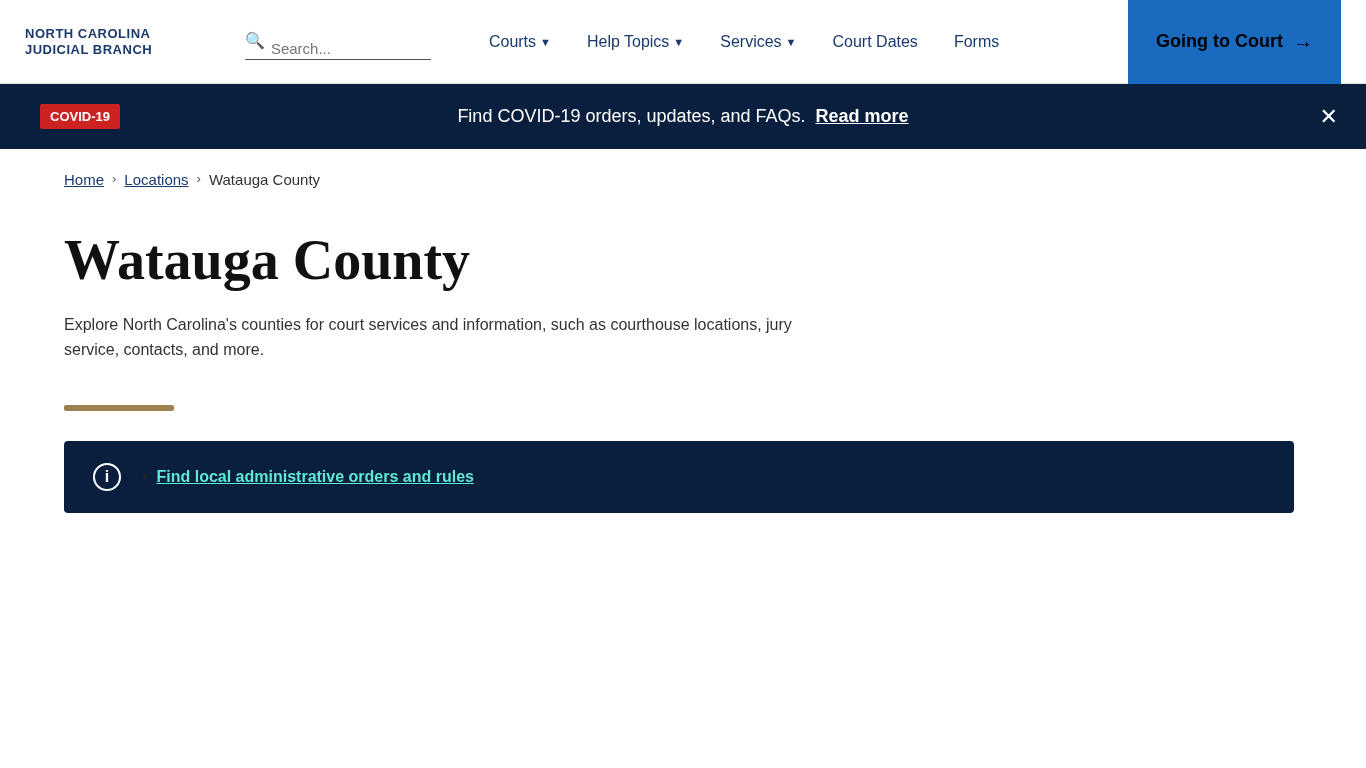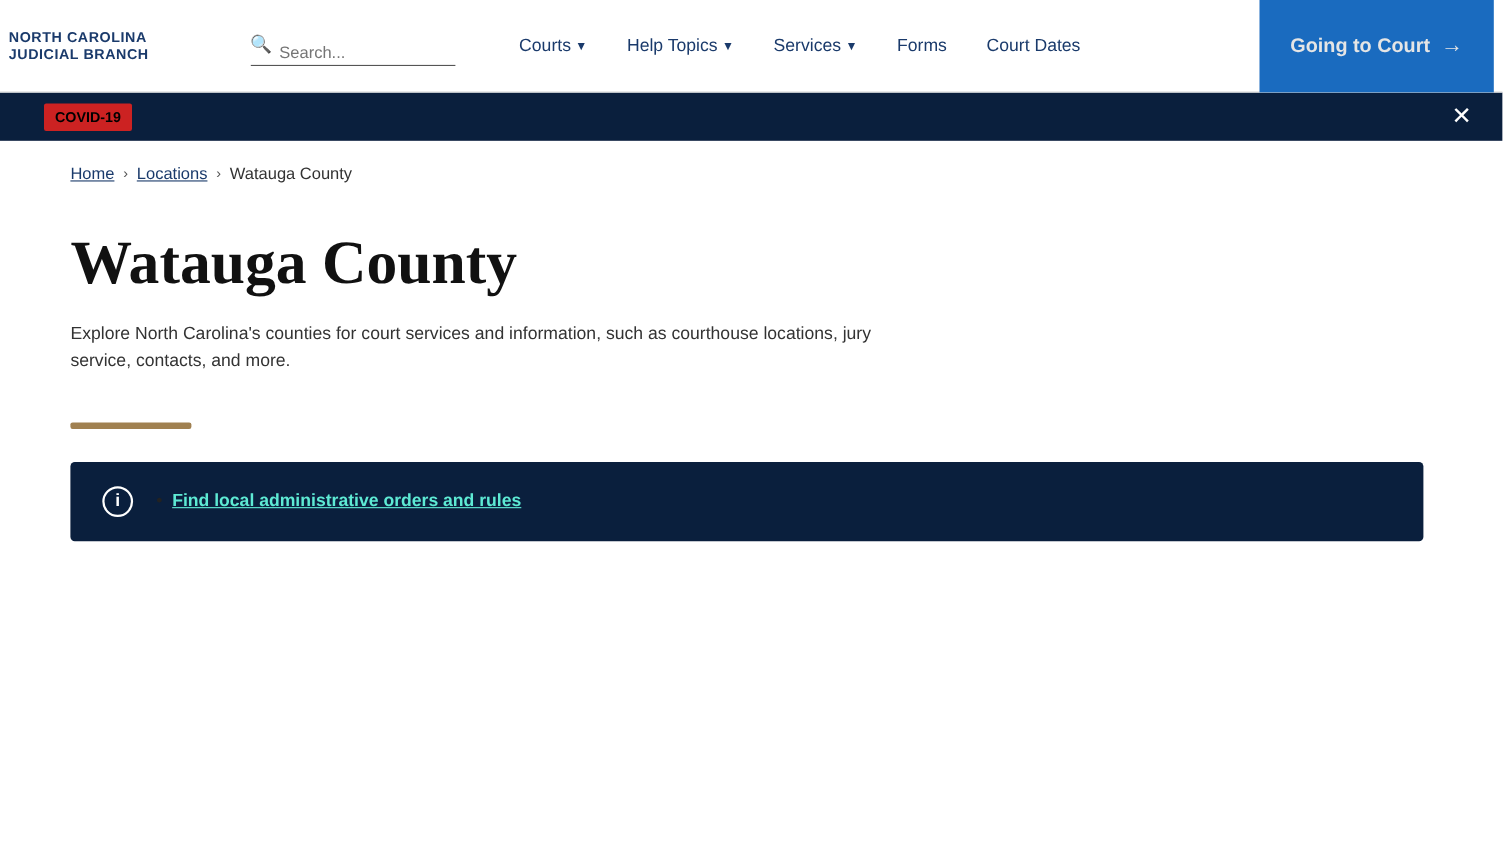--- a/index.html
+++ b/index.html
@@ -5,21 +5,21 @@
     * { margin: 0; padding: 0; box-sizing: border-box; }
     body { font-family: Arial, sans-serif; background: #fff; color: #222; width: 1366px; min-height: 768px; overflow-x: hidden; }
 
     
     .header {
       display: flex;
       align-items: center;
       height: 84px;
       background: #fff;
       border-bottom: 1px solid #e0e0e0;
-      padding: 0 8px;
+      padding: 0 25px;
       position: relative;
       z-index: 10;
     }
     .logo-area {
       display: flex;
       align-items: center;
       min-width: 200px;
     }
     .logo-text {
       font-size: 13px;
@@ -84,21 +84,21 @@
       font-weight: 500;
       cursor: pointer;
       white-space: nowrap;
       text-decoration: none;
     }
     .going-to-court-btn {
       display: flex;
       align-items: center;
       gap: 10px;
       background: #1a6bbf;
-      color: #e5e5e5;
+      color: #000000;
       height: 84px;
       padding: 0 28px;
       font-size: 18px;
       font-weight: 600;
       cursor: pointer;
       white-space: nowrap;
       margin-left: auto;
       min-width: 176px;
     }
     .arrow-icon {
@@ -109,21 +109,21 @@
     .covid-banner {
       background: #0a1f3d;
       display: flex;
       align-items: center;
       justify-content: center;
       padding: 22px 40px;
       position: relative;
     }
     .covid-badge {
       background: #cc2222;
-      color: #000000;
+      color: #ffffff;
       font-size: 13px;
       font-weight: 700;
       padding: 5px 10px;
       border-radius: 2px;
       margin-right: 20px;
       position: absolute;
       left: 40px;
     }
     .covid-text {
       color: #fff;
@@ -259,35 +259,39 @@
     </a>
     <a class="nav-item">
       <span>Help Topics</span>
       <span class="nav-chevron">▼</span>
     </a>
     <a class="nav-item">
       <span>Services</span>
       <span class="nav-chevron">▼</span>
     </a>
     <a class="nav-plain">
+      <span>Court Dates</span>
+    </a>
+    <a class="nav-plain">
       <span>Forms</span>
-    </a>
-    <a class="nav-plain">
-      <span>Court Dates</span>
     </a>
   </nav>
 
   <div class="going-to-court-btn">
     <span>Going to Court</span>
     <span class="arrow-icon">→</span>
   </div>
 </header>
 
 <div class="covid-banner">
   <span class="covid-badge">COVID-19</span>
+  <p class="covid-text">
+    <span>Find COVID-19 orders, updates, and FAQs.</span>
+    &nbsp;<a class="covid-link">Read more</a>
+  </p>
   <button class="close-btn">✕</button>
 </div>
 
 <nav class="breadcrumb">
   <a class="breadcrumb-link">Home</a>
   <span class="breadcrumb-sep">›</span>
   <a class="breadcrumb-link">Locations</a>
   <span class="breadcrumb-sep">›</span>
   <span class="breadcrumb-current">Watauga County</span>
 </nav>

